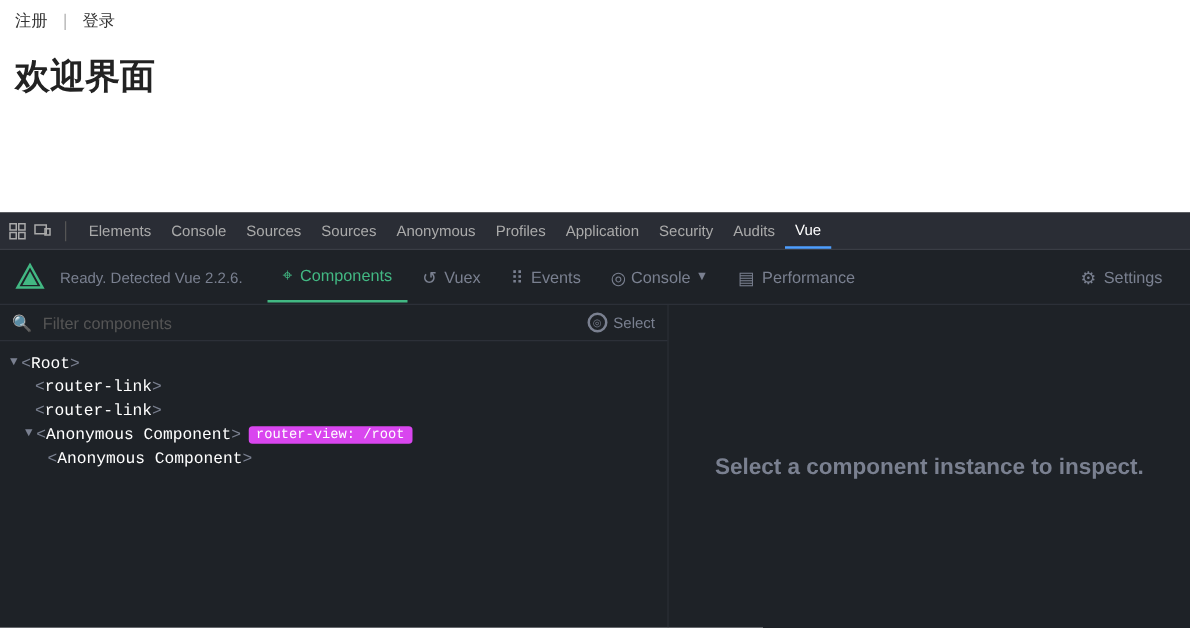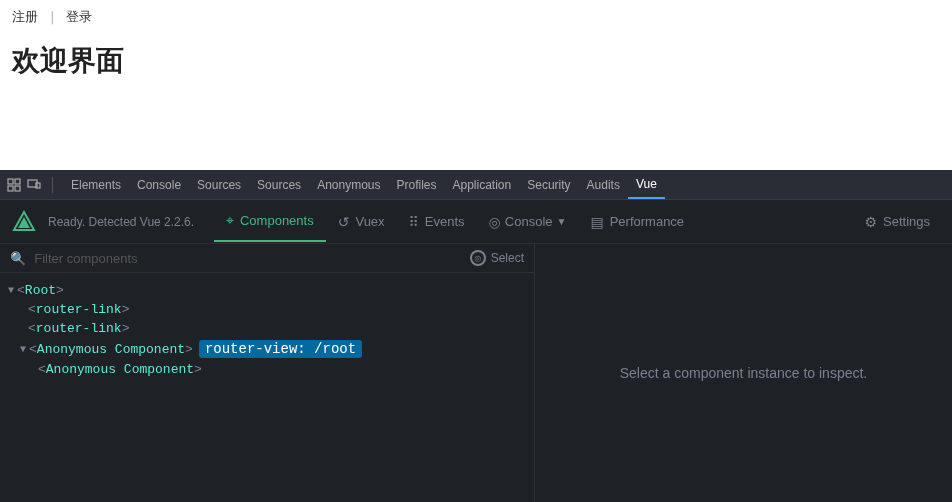--- a/index.html
+++ b/index.html
@@ -206,43 +206,44 @@
       white-space: nowrap;
     }
     .tree-indent { display: inline-block; }
     .tree-arrow {
       color: #7a8090;
       font-size: 10px;
       margin-right: 3px;
       cursor: pointer;
     }
     .tag-bracket { color: #7a8090; }
-    .tag-name { color: #5eead4; }
+    .tag-name { color: #ffffff; }
     .tag-badge {
       display: inline-block;
-      background: #0369a1;
+      background: #d946ef;
       color: #fff;
-      font-size: 14px;
+      font-size: 11px;
       padding: 1px 6px;
       border-radius: 3px;
       margin-left: 6px;
       font-family: 'Courier New', monospace;
     }
 
     
     .inspect-panel {
       flex: 1;
       background: #1e2227;
       display: flex;
       align-items: center;
       justify-content: center;
     }
     .inspect-message {
       color: #7a8090;
-      font-size: 14px;
+      font-size: 18px;
+      font-weight: bold;
     }
   </style>
 </head>
 <body>
 
 <div class="page-area">
   <div class="page-links">
     <a href="#">注册</a>
     <span class="divider">｜</span>
     <a href="#">登录</a>

